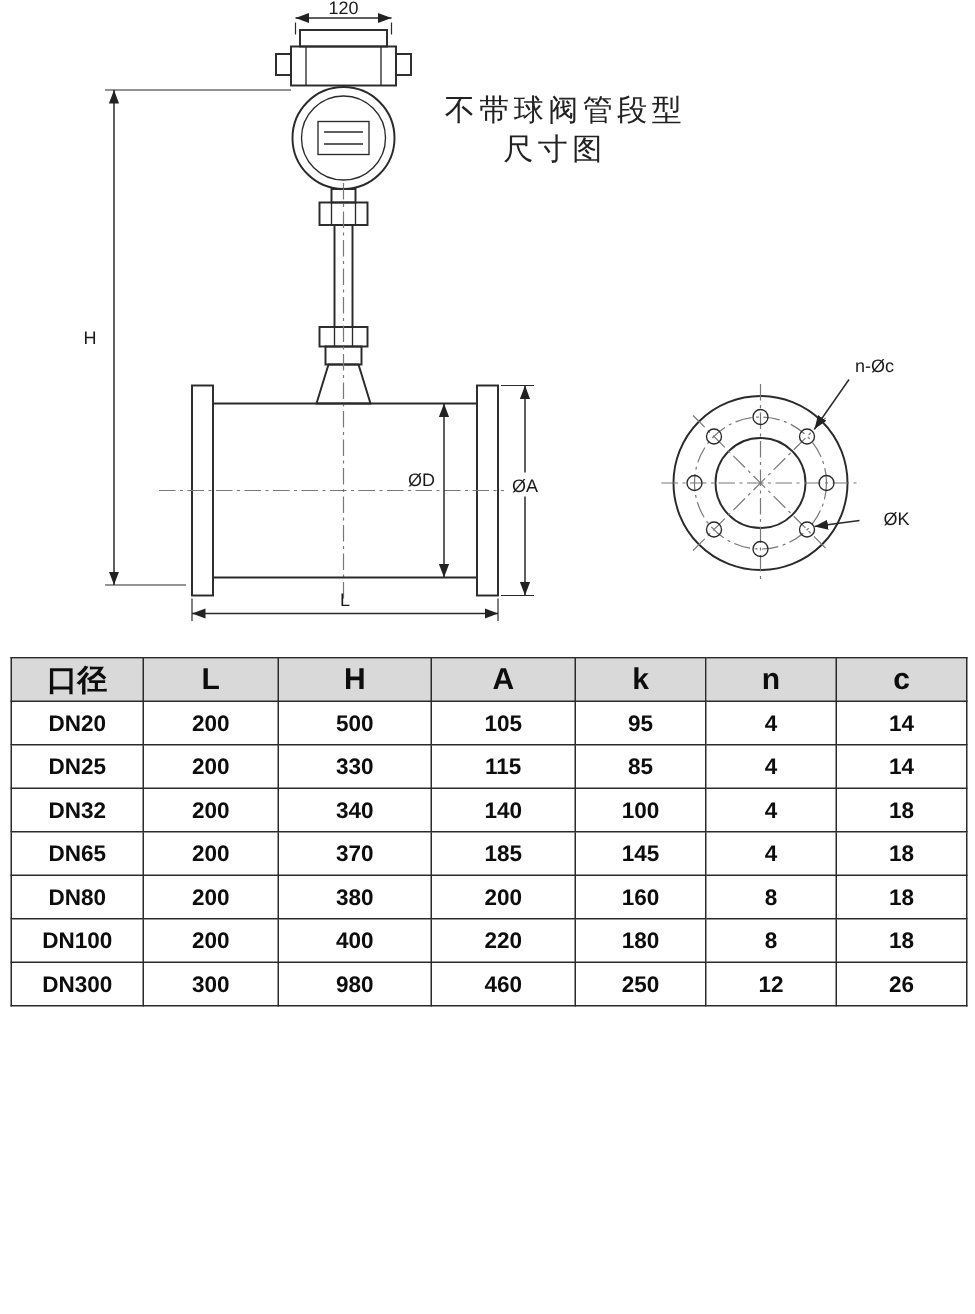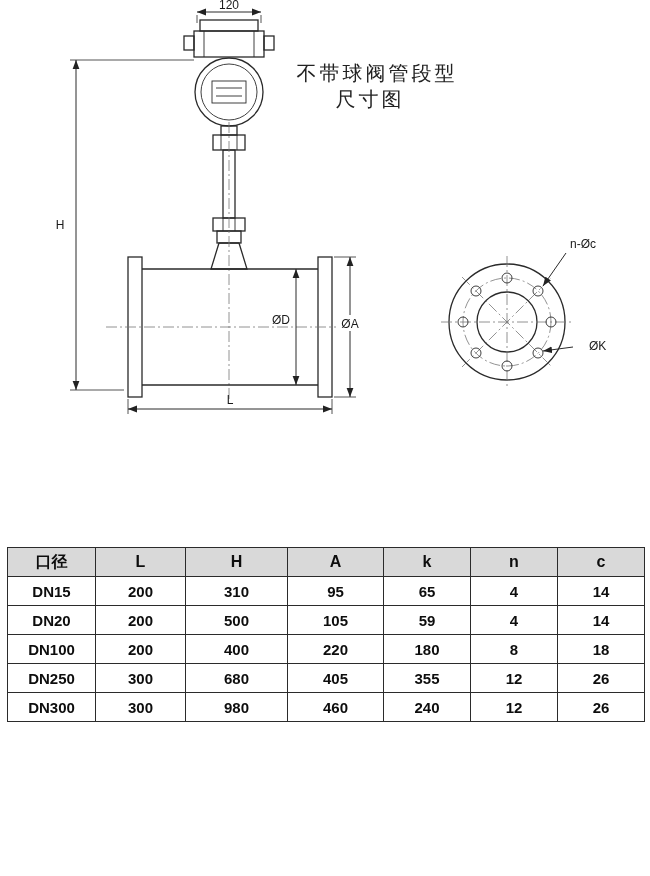--- a/index.html
+++ b/index.html
@@ -1,38 +1,38 @@
 <!DOCTYPE html>
 <html><head>
 <meta charset="utf-8">
 <style>
   * { margin:0; padding:0; box-sizing:border-box; }
   html,body { width:650px; background:#ffffff; }
   body { height:876px; font-family:"Liberation Sans","DejaVu Sans",sans-serif; color:#111; overflow:hidden; }
 
-  .drawing-area { width:650px; height:546px; position:relative; background:#fff; }
+  .drawing-area { width:650px; height:437px; position:relative; background:#fff; }
 
   svg { display:block; }
   svg text { font-family:"Liberation Sans","DejaVu Sans",sans-serif; fill:#1a1a1a; }
   .ln   { stroke:#2a2a2a; stroke-width:1.3; fill:none; }
   .thin { stroke:#2a2a2a; stroke-width:0.9; fill:none; }
   .cl   { stroke:#777; stroke-width:0.8; fill:none; stroke-dasharray:11 3 2 3; }
   .dim  { stroke:#2a2a2a; stroke-width:1; fill:none; }
   .ext  { stroke:#2a2a2a; stroke-width:0.8; fill:none; }
   .dimtxt { font-size:12px; }
   .title-txt { font-size:20px; letter-spacing:3px; fill:#222; }
 
   table.spec { width:637px; margin:1px 6px 0 7px; border-collapse:collapse; table-layout:fixed; }
   table.spec th, table.spec td {
     border:1px solid #2b2b2b;
     text-align:center; vertical-align:middle;
     font-weight:bold; font-size:15px; height:29px; color:#0d0d0d;
     overflow:hidden; white-space:nowrap;
   }
-  table.spec th { background:#d9d9d9; font-size:16px;text-align:center; }
+  table.spec th { background:#d9d9d9; font-size:20px;text-align:center; }
 </style>
 </head>
 <body>
 
 <div class="drawing-area">
   <svg width="650" height="437" viewBox="0 0 650 437">
     <defs>
       <marker id="mE" markerWidth="10" markerHeight="8" refX="9" refY="4" orient="auto" markerUnits="userSpaceOnUse">
         <path d="M0,0.6 L9,4 L0,7.4 Z" fill="#222"></path>
       </marker>
@@ -166,58 +166,76 @@
       <th>L</th>
       <th>H</th>
       <th>A</th>
       <th>k</th>
       <th>n</th>
       <th>c</th>
     </tr>
   </thead>
   <tbody>
       <tr>
-        <td>DN15</td>
-        <td>200</td>
-        <td>310</td>
-        <td>95</td>
-        <td>65</td>
-        <td>4</td>
-        <td>14</td>
-      </tr>
-      <tr>
         <td>DN20</td>
         <td>200</td>
         <td>500</td>
         <td>105</td>
-        <td>59</td>
+        <td>95</td>
         <td>4</td>
         <td>14</td>
+      </tr>
+      <tr>
+        <td>DN25</td>
+        <td>200</td>
+        <td>330</td>
+        <td>115</td>
+        <td>85</td>
+        <td>4</td>
+        <td>14</td>
+      </tr>
+      <tr>
+        <td>DN32</td>
+        <td>200</td>
+        <td>340</td>
+        <td>140</td>
+        <td>100</td>
+        <td>4</td>
+        <td>18</td>
+      </tr>
+      <tr>
+        <td>DN65</td>
+        <td>200</td>
+        <td>370</td>
+        <td>185</td>
+        <td>145</td>
+        <td>4</td>
+        <td>18</td>
+      </tr>
+      <tr>
+        <td>DN80</td>
+        <td>200</td>
+        <td>380</td>
+        <td>200</td>
+        <td>160</td>
+        <td>8</td>
+        <td>18</td>
       </tr>
       <tr>
         <td>DN100</td>
         <td>200</td>
         <td>400</td>
         <td>220</td>
         <td>180</td>
         <td>8</td>
         <td>18</td>
       </tr>
       <tr>
-        <td>DN250</td>
-        <td>300</td>
-        <td>680</td>
-        <td>405</td>
-        <td>355</td>
-        <td>12</td>
-        <td>26</td>
-      </tr>
-      <tr>
         <td>DN300</td>
         <td>300</td>
         <td>980</td>
         <td>460</td>
-        <td>240</td>
+        <td>250</td>
         <td>12</td>
         <td>26</td>
       </tr>
     </tbody>
 </table>
 
 </body></html>

